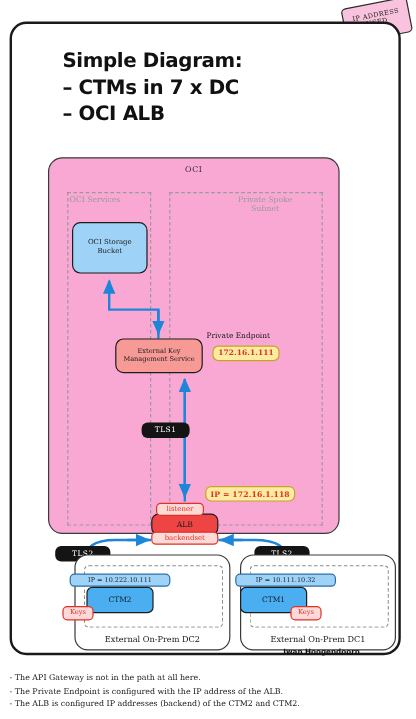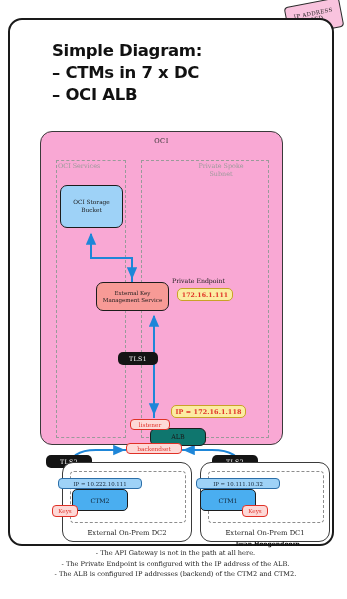--- a/index.html
+++ b/index.html
@@ -73,23 +73,23 @@
 
   .tls{ position:absolute; background:#141414; border-radius:5px; color:#fff;
     display:flex; align-items:center; justify-content:center;
     font-size:6.2px; font-family:"DejaVu Serif", serif; letter-spacing:.4px; }
   #tls1 { left:118px; top:352px; width:40px; height:13px; }
   #tls2a{ left:46px;  top:455px; width:46px; height:13px; }
   #tls2b{ left:212px; top:455px; width:46px; height:13px; }
 
   
   #node-alb{ position:absolute; left:126px; top:428px; width:56px; height:18px;
-    background:#0f766e; border:1.7px solid #1c1c1c; border-radius:6px;
+    background:#ef4444; border:1.7px solid #1c1c1c; border-radius:6px;
     display:flex; align-items:center; justify-content:center;
-    font-size:6.4px; font-family:"DejaVu Serif", serif; color:#1a1a1a;margin-left:24px; }
+    font-size:6.4px; font-family:"DejaVu Serif", serif; color:#1a1a1a; }
   .sub-badge{ position:absolute; background:#fdd9d7; border:1.4px solid #e03127;
     border-radius:4px; color:#e03127; font-size:5.8px;
     font-family:"DejaVu Serif", serif; display:flex; align-items:center;
     justify-content:center; }
   #badge-listener  { left:130px; top:419px; width:40px; height:11px; }
   #badge-backendset{ left:126px; top:443px; width:56px; height:11px; }
 
   
   .dc{ position:absolute; border:1.6px solid #3a3a3a; border-radius:11px;
     background:#fff; width:130px; height:80px; top:462px;margin-left:20px; }
@@ -117,23 +117,23 @@
   #ctm2-keys{left:52px;  top:505px; }
   #ctm1-ip { left:196px; top:478px; }
   #ctm1-box{ left:200px; top:489px; }
   #ctm1-keys{left:242px; top:505px; }
 
   
   .sign{ position:absolute; left:236px; top:540px; font-size:6px; font-weight:bold;
     color:#111; font-family:"DejaVu Sans", sans-serif; }
 
   
-  .notes{ position:absolute; left:8px; top:548px; width:335px;
+  .notes{ position:absolute; left:8px; top:560px; width:335px;
     font-size:6.6px; line-height:1.62; color:#1a1a1a;
-    font-family:"DejaVu Serif", serif;text-align:center; }
+    font-family:"DejaVu Serif", serif; }
 
   svg.arrows{ position:absolute; left:0; top:0; width:347px; height:599px;
     pointer-events:none; }
 </style>
 </head>
 <body>
 
 <div id="canvas">
 
   <div class="sticky-stem"></div>

